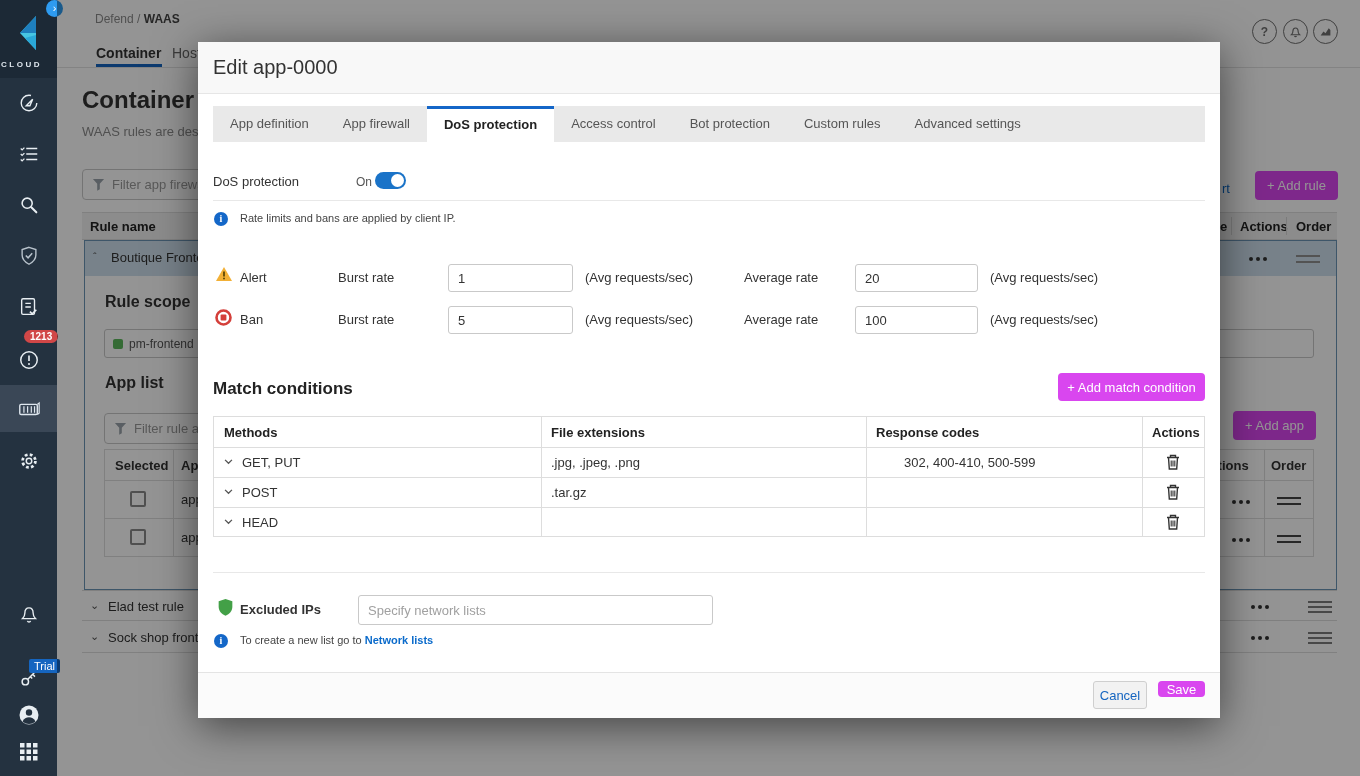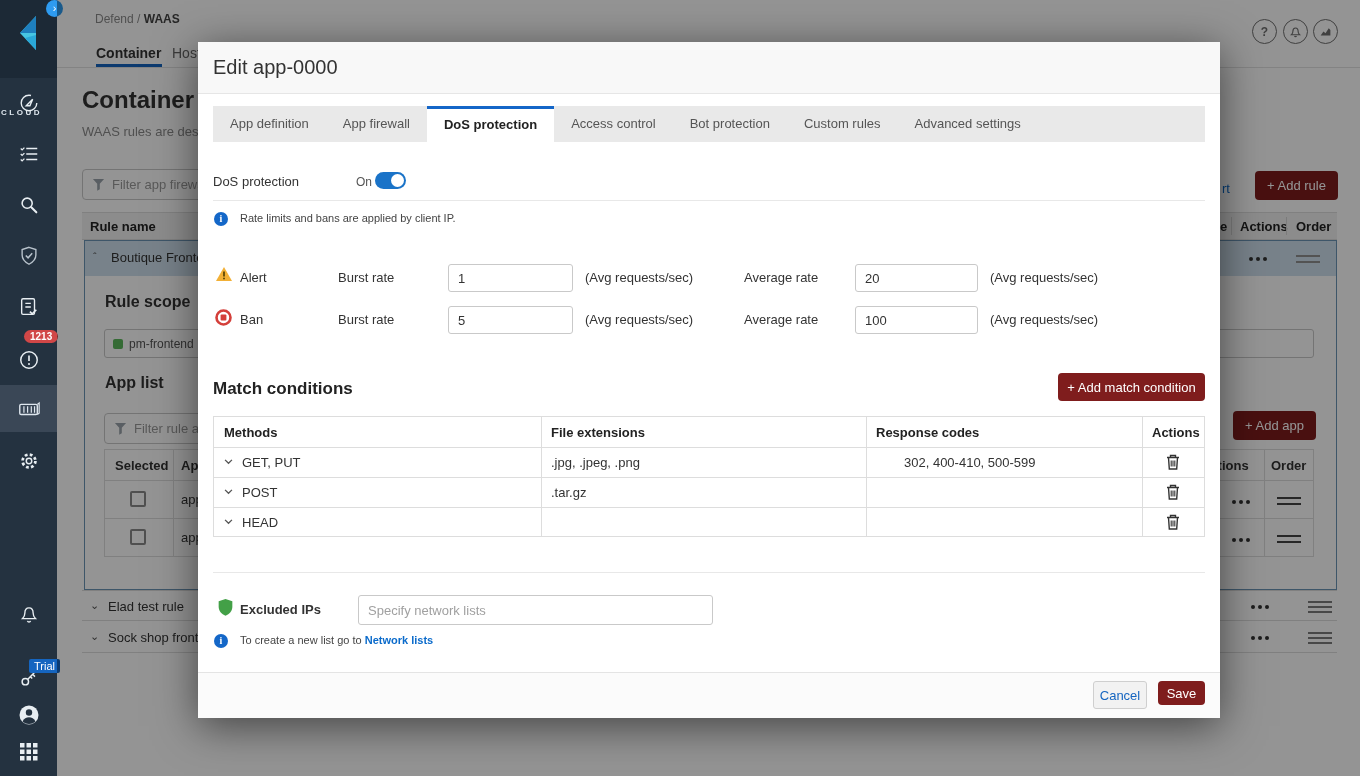--- a/index.html
+++ b/index.html
@@ -3,39 +3,39 @@
 <meta charset="utf-8">
 <style>
   * { margin:0; padding:0; box-sizing:border-box; }
   body { font-family:"Liberation Sans", sans-serif; background:#222; }
   .stage { position:relative; width:1360px; height:776px; background:#fff; overflow:hidden; }
   .abs { position:absolute; }
 
   
   .sidebar { position:absolute; left:0; top:0; width:57px; height:776px; background:#243240; z-index:60; }
   .logo-block { position:absolute; left:0; top:0; width:57px; height:78px; background:#1c2936; text-align:center; }
-  .logo-text { position:absolute; left:0; top:60px; width:43px; color:#dfe7ee; font-size:8px; letter-spacing:2.5px; font-weight:bold;margin-top:48px; }
+  .logo-text { position:absolute; left:0; top:60px; width:43px; color:#dfe7ee; font-size:8px; letter-spacing:2.5px; font-weight:bold; }
   .navicon { position:absolute; left:0; width:57px; height:46px; display:flex; align-items:center; justify-content:center; cursor:pointer; }
   .navicon.active { background:#3a4756; }
   .badge-red { position:absolute; background:#d14747; color:#fff; font-size:10px; font-weight:bold; border-radius:8px; padding:1px 6px; z-index:65; }
   .badge-trial { position:absolute; background:#1565c0; color:#fff; font-size:11px; border-radius:2px; padding:1px 5px; z-index:65; }
   .expand-circle { position:absolute; left:46px; top:0px; width:17px; height:17px; border-radius:50%; background:#2e9bf0; color:#fff; font-size:11px; line-height:16px; text-align:center; z-index:80; cursor:pointer; }
 
   
   .page { position:absolute; left:57px; top:0; width:1303px; height:776px; background:#fff; }
   .breadcrumb { font-size:12px; color:#8a8a8a; }
   .breadcrumb b { color:#444; font-weight:bold; }
   .circ-icon { width:25px; height:25px; border:1.5px solid #6f6f6f; border-radius:50%; display:flex; align-items:center; justify-content:center; color:#6f6f6f; font-size:12px; font-weight:bold; }
   .ptab { font-size:14px; color:#333; font-weight:bold; cursor:pointer; }
   .ptab.inactive { color:#666; font-weight:normal; }
   .page-title { font-size:24px; font-weight:bold; color:#333; white-space:nowrap; }
   .page-sub { font-size:13px; color:#8a8a8a; white-space:nowrap; }
   .filter-box { border:1px solid #c9c9c9; border-radius:4px; background:#fff; display:flex; align-items:center; padding-left:9px; }
   .filter-ph { color:#9a9a9a; font-size:13px; margin-left:7px; white-space:nowrap; overflow:hidden; }
-  .btn-blue { background:#7f1d1d; color:#fff; font-size:13px; border:none; border-radius:4px; cursor:pointer; white-space:nowrap; }
+  .btn-blue { background:#d946ef; color:#fff; font-size:13px; border:none; border-radius:4px; cursor:pointer; white-space:nowrap; }
   .thead-row { background:#f1f1f1; border-top:1px solid #ddd; border-bottom:1px solid #ddd; font-size:13px; font-weight:bold; color:#222; }
   .vline { position:absolute; top:4px; bottom:4px; width:1px; background:#d5d5d5; }
   .rule-row-hl { background:#cfe0ee; font-size:13px; color:#333; font-weight:normal; }
   .panel { border:1px solid #6b95b5; background:#fff; }
   .sec-head { font-size:16px; color:#333; font-weight:bold; white-space:nowrap; }
   .chip-box { border:1px solid #c9c9c9; border-radius:3px; background:#fff; display:flex; align-items:center; padding-left:8px; }
   .chip { display:flex; align-items:center; font-size:12px; color:#555; white-space:nowrap; }
   .chip .sq { width:10px; height:10px; background:#5cb85c; border-radius:2px; margin-right:6px; }
   .gtable { border:1px solid #ddd; font-size:13px; color:#333; background:#fff; }
   .gtable .hrow { border-bottom:1px solid #ddd; font-weight:bold; }
@@ -426,17 +426,17 @@
     <svg class="abs" style="left:19px;top:556px;" width="17" height="20" viewBox="0 0 16 19">
         <path d="M8 1l6.5 2.2v5c0 4-2.7 6.8-6.5 8.6-3.8-1.8-6.5-4.6-6.5-8.6v-5z" fill="#43a047"></path>
       </svg>
     <span class="abs flabel" style="left:42px;top:560px;font-weight:bold;">Excluded IPs</span>
     <input class="minput" style="left: 160px; top: 553px; width: 355px; height: 30px;" placeholder="Specify network lists">
     <span class="info-ic" style="left:16px;top:592px;">i</span>
     <span class="abs itext" style="left:42px;top:592px;"><span>To create a new list go to</span> <span class="link" style="font-weight:bold;">Network lists</span></span>
 
     <div class="modal-footer">
       <button class="btn-cancel abs" style="left:895px;top:8px;width:54px;height:28px;">Cancel</button>
-      <button class="btn-blue abs" style="left:960px;top:8px;width:47px;height:24px;">Save</button>
+      <button class="btn-blue abs" style="left:960px;top:8px;width:47px;height:16px;">Save</button>
     </div>
   </div>
 
 </div>
 
 </body></html>

